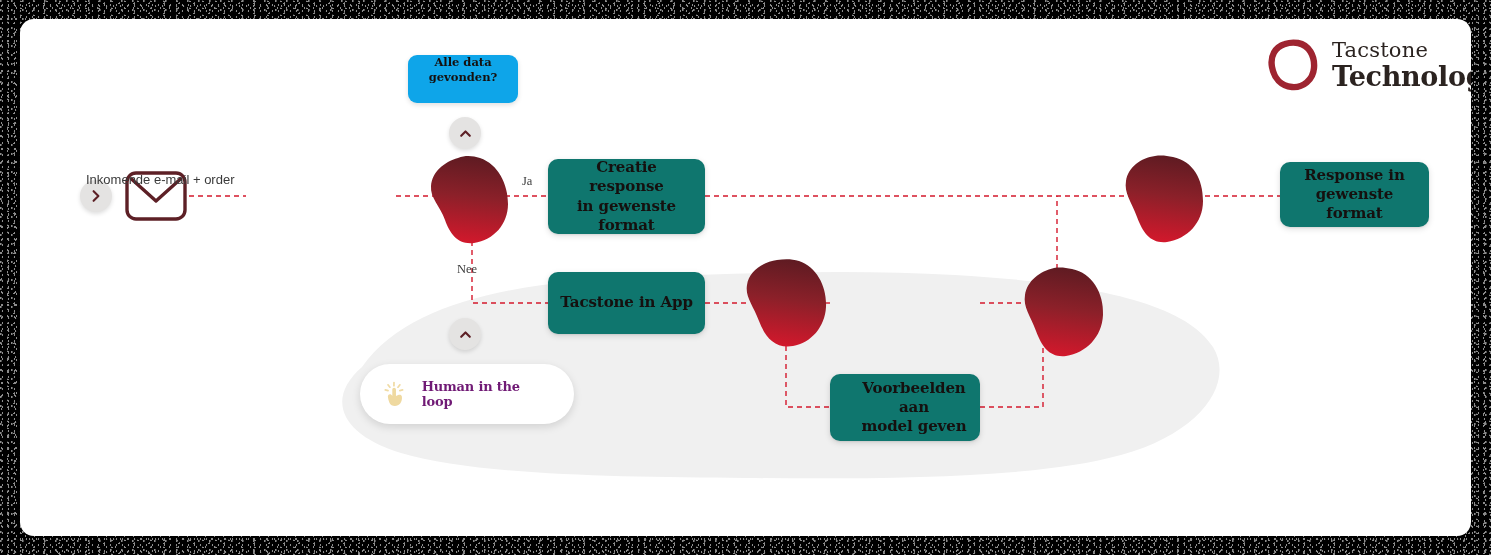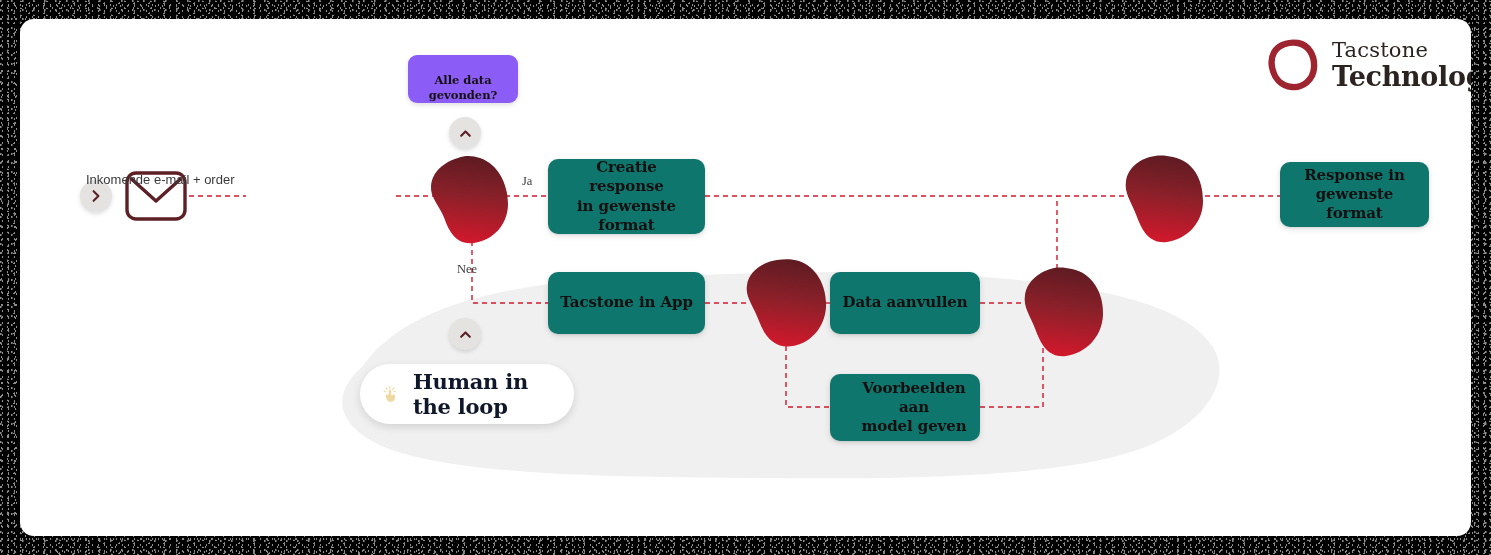--- a/index.html
+++ b/index.html
@@ -19,32 +19,32 @@
   #canvas{position:absolute;left:20px;top:19px;width:1451px;height:517px;
     background:#fff;border-radius:14px;overflow:hidden;}
 
   
   .card{position:absolute;background:#0f766e;border-radius:10px;
     box-shadow:0 2px 6px rgba(0,0,0,.13), 0 1px 2px rgba(0,0,0,.07);
     display:flex;align-items:center;justify-content:center;text-align:center;
     font-family:"DejaVu Serif",serif;font-weight:bold;color:#15100f;
     font-size:15px;line-height:1.28;letter-spacing:-.1px;padding:6px 10px;
     box-sizing:border-box;z-index:6;}
-  .tipcard{position:absolute;background:#8b5cf6;border-radius:9px;
+  .tipcard{position:absolute;background:#0ea5e9;border-radius:9px;
     box-shadow:0 2px 5px rgba(0,0,0,.13);
-    display:flex;align-items:flex-end;justify-content:center;text-align:center;
+    display:flex;align-items:flex-start;justify-content:center;text-align:center;
     font-family:"DejaVu Serif",serif;font-weight:bold;color:#15100f;
     font-size:11.5px;line-height:1.32;box-sizing:border-box;z-index:6;}
 
   .pill{position:absolute;background:#fff;border-radius:36px;
     box-shadow:0 3px 9px rgba(0,0,0,.13);
     display:flex;align-items:center;gap:14px;padding:0 30px 0 22px;
     box-sizing:border-box;z-index:6;}
   .pill .plabel{font-family:"DejaVu Serif",serif;font-weight:bold;
-    font-size:21px;color:#0f172a;letter-spacing:-.2px;}
+    font-size:13px;color:#701a75;letter-spacing:-.2px;}
 
   
   .graybg{position:absolute;z-index:1;}
 
   
   .blob{position:absolute;z-index:5;}
 
   
   .chip{position:absolute;width:32px;height:32px;border-radius:50%;
     background:#e4e3e2;box-shadow:0 2px 4px rgba(0,0,0,.13);
@@ -136,23 +136,20 @@
 
     <div class="card" style="left:1260px;top:143px;width:149px;height:65px;">
       <span style="white-space:pre-line;">Response in
 gewenste format</span>
     </div>
 
     <div class="card" style="left:528px;top:253px;width:157px;height:62px;">
       <span style="white-space:pre-line;">Tacstone in App</span>
     </div>
 
-    <div class="card" style="left:810px;top:253px;width:150px;height:62px;">
-      <span style="white-space:pre-line;">Data aanvullen</span>
-    </div>
 
     <div class="card" style="left:810px;top:355px;width:150px;height:67px;padding-left:28px;">
       <span style="white-space:pre-line;">Voorbeelden aan
 model geven</span>
     </div>
 
     <svg class="blob" style="left:408px;top:135px;" width="85" height="92" viewBox="0 0 85 92">
       <defs>
         <linearGradient id="bg1" x1="0.45" y1="0" x2="0.35" y2="1">
           <stop offset="0" stop-color="#5f1b22"></stop>

